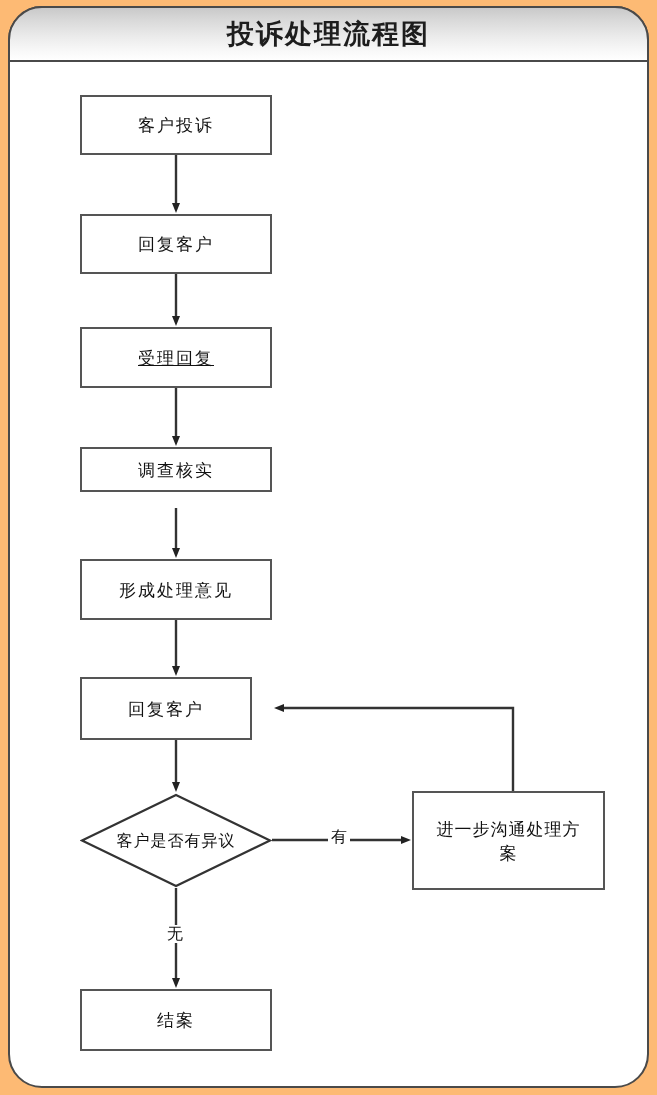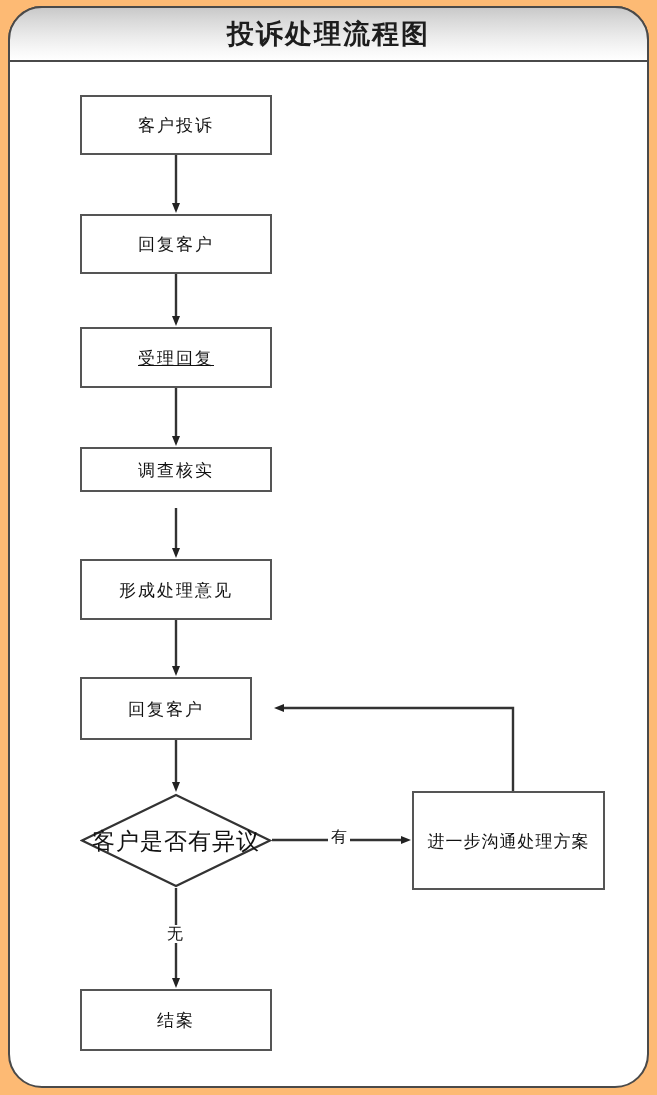--- a/index.html
+++ b/index.html
@@ -78,40 +78,40 @@
     border: 2px solid #555555;
     background: #ffffff;
     display: flex;
     align-items: center;
     justify-content: center;
     text-align: center;
     font-size: 17px;
     color: #111111;
     letter-spacing: 2px;
     line-height: 24px;
-    padding: 0 4px;
+    padding: 0 16px;
   }
 
   
   .diamond-wrap {
     position: absolute;
   }
   .diamond-shape {
     position: absolute;
     left: 0;
     top: 0;
   }
   .diamond-label {
     position: absolute;
     left: -14px;
     top: 50%;
     width: calc(100% + 28px);
     transform: translateY(-50%);
     text-align: center;
-    font-size: 23px;
+    font-size: 16px;
     letter-spacing: 1px;
     line-height: 22px;
     color: #111111;
   }
 
   
   .edge-label {
     position: absolute;
     font-size: 16px;
     color: #111111;

